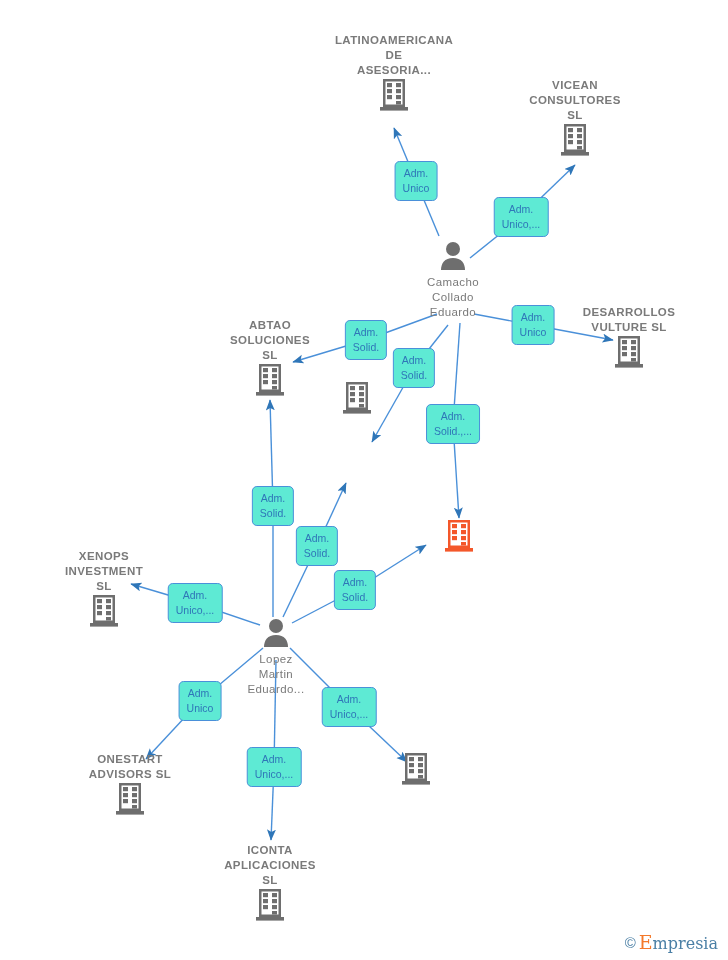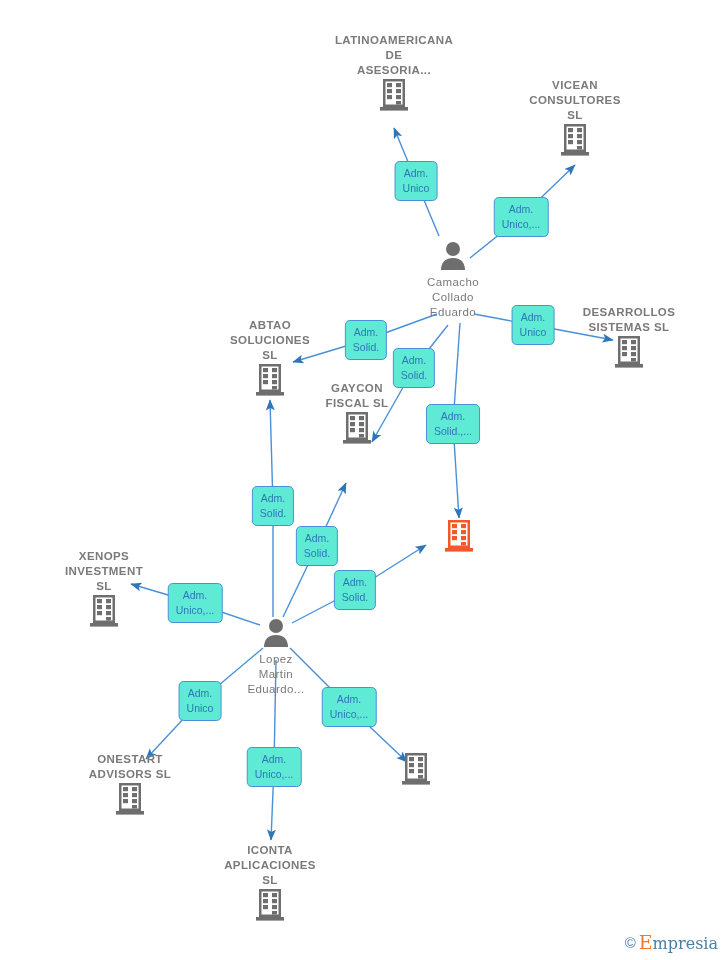--- a/index.html
+++ b/index.html
@@ -142,39 +142,37 @@
               <rect x="17" y="11" width="5" height="4.2"></rect>
               <rect x="8" y="17" width="5" height="4.2"></rect>
               <rect x="17" y="17" width="5" height="4.2"></rect>
               <rect x="17" y="23" width="5" height="3.5"></rect>
             </g>
             <rect x="1" y="29" width="28" height="3.6" fill="#6e6e6e"></rect>
           </svg></span>
       </div>
       <div class="node company" style="left: 629px; top: 305px;">
         <div class="caption">DESARROLLOS
-SISTEMAS  SL</div>
+VULTURE  SL</div>
         <span class="glyph"><svg width="30" height="34" viewBox="0 0 30 34">
             <rect x="4" y="1" width="22" height="28" fill="#6e6e6e"></rect>
             <rect x="6.5" y="3.5" width="17" height="23" fill="#ffffff"></rect>
             <g fill="#6e6e6e">
               <rect x="8" y="5" width="5" height="4.2"></rect>
               <rect x="17" y="5" width="5" height="4.2"></rect>
               <rect x="8" y="11" width="5" height="4.2"></rect>
               <rect x="17" y="11" width="5" height="4.2"></rect>
               <rect x="8" y="17" width="5" height="4.2"></rect>
               <rect x="17" y="17" width="5" height="4.2"></rect>
               <rect x="17" y="23" width="5" height="3.5"></rect>
             </g>
             <rect x="1" y="29" width="28" height="3.6" fill="#6e6e6e"></rect>
           </svg></span>
       </div>
       <div class="node company" style="left: 357px; top: 381px;">
-        <div class="caption">GAYCON
-FISCAL  SL</div>
         <span class="glyph"><svg width="30" height="34" viewBox="0 0 30 34">
             <rect x="4" y="1" width="22" height="28" fill="#6e6e6e"></rect>
             <rect x="6.5" y="3.5" width="17" height="23" fill="#ffffff"></rect>
             <g fill="#6e6e6e">
               <rect x="8" y="5" width="5" height="4.2"></rect>
               <rect x="17" y="5" width="5" height="4.2"></rect>
               <rect x="8" y="11" width="5" height="4.2"></rect>
               <rect x="17" y="11" width="5" height="4.2"></rect>
               <rect x="8" y="17" width="5" height="4.2"></rect>
               <rect x="17" y="17" width="5" height="4.2"></rect>

